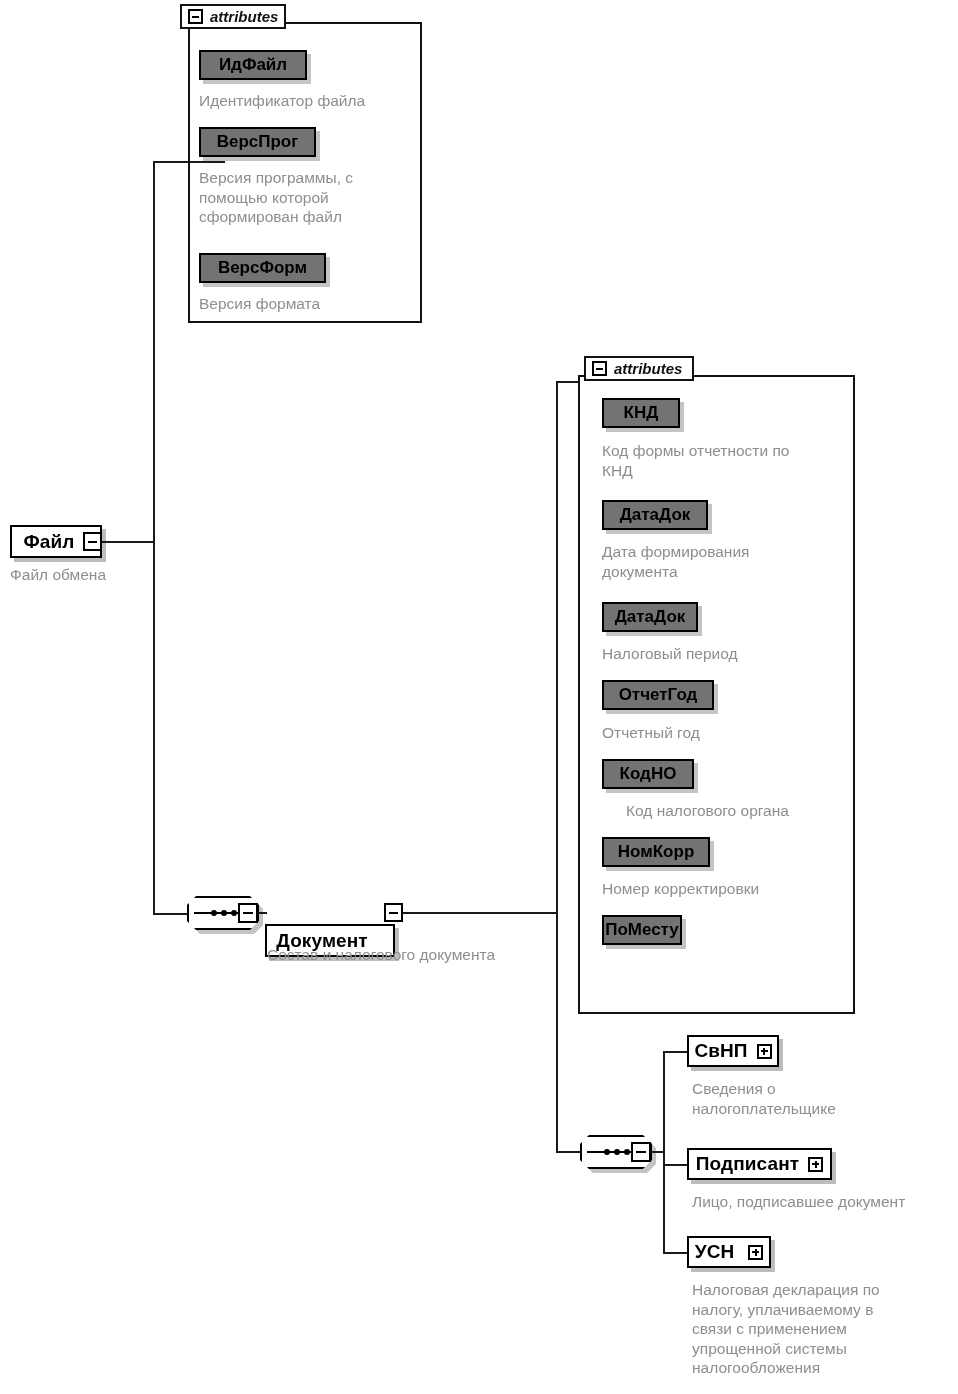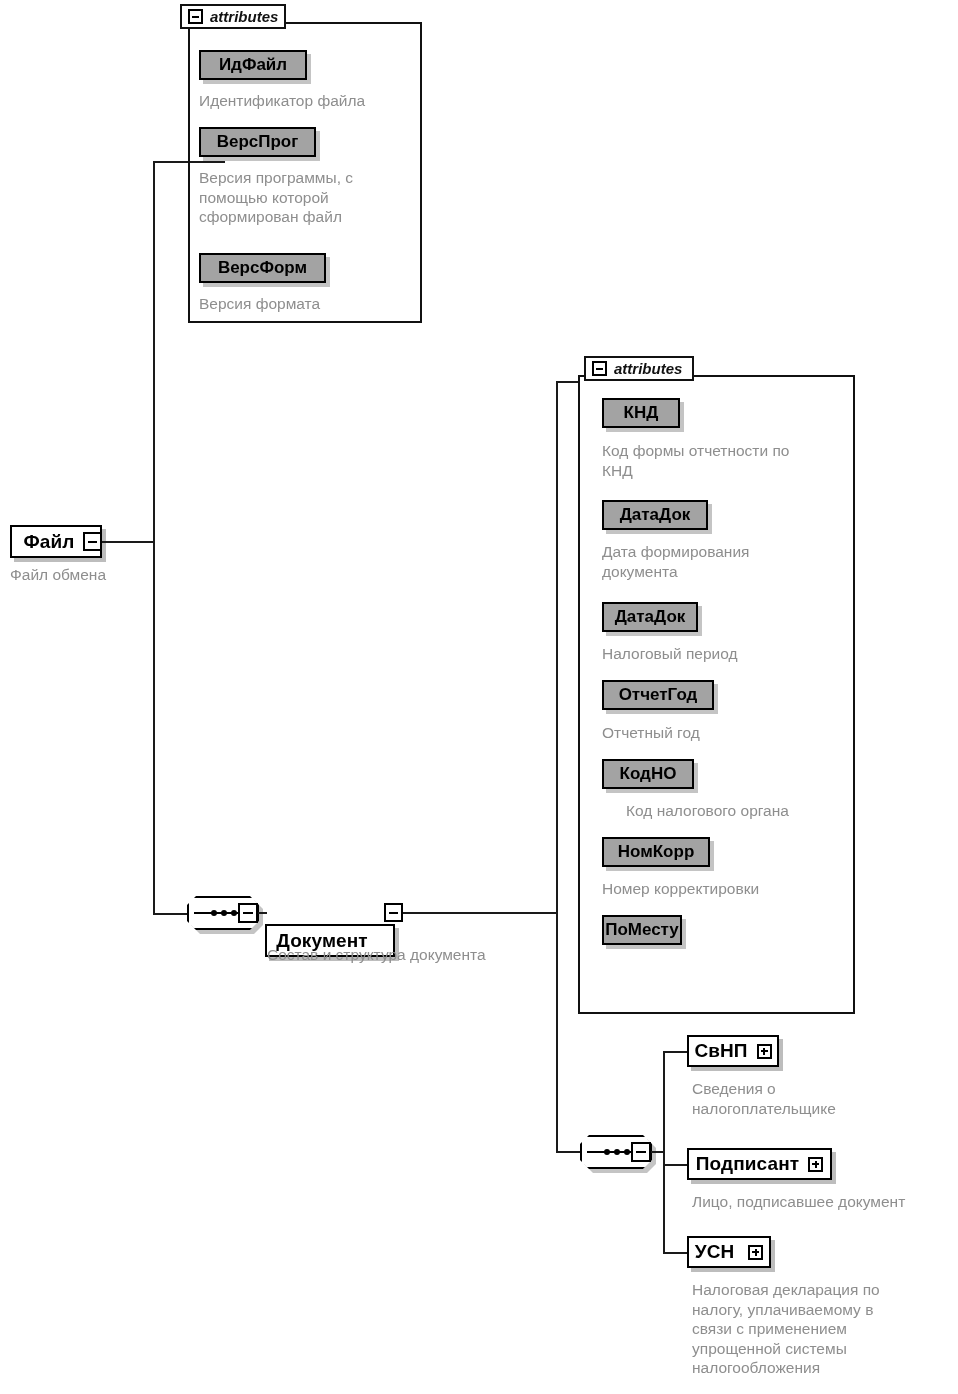--- a/index.html
+++ b/index.html
@@ -42,21 +42,21 @@
     color: #000000;
     letter-spacing: 0.1px;
     white-space: nowrap;
   }
   .node .label { display:inline-block; }
 
   
   .attr-box {
     position: absolute;
     box-sizing: border-box;
-    background: #a3a3a3;
+    background: #737373;
     border: 2px solid #000000;
     box-shadow: 4px 4px 0 0 #c4c4c4;
     display: flex;
     align-items: center;
     justify-content: center;
     font-weight: bold;
     font-size: 17px;
     color: #000000;
     white-space: nowrap;
   }
@@ -241,21 +241,21 @@
   <div class="seq-dot" style="left:211px; top:910px;"></div>
   <div class="seq-dot" style="left:221px; top:910px;"></div>
   <div class="seq-dot" style="left:231px; top:910px;"></div>
   <div class="seq-tail" style="left:238px; top:903px;"></div>
   <div class="line-h" style="left:258px; top:912px; width:9px;"></div>
 
   <div class="node" style="left:265px; top:896px; width:130px; height:33px; font-size:19px; padding-right:16px;margin-top:28px;">
     <span class="label">Документ</span>
   </div>
   <div class="edge-toggle" style="left:384px; top:903px;"></div>
-  <div class="desc" style="left:267px; top:945px; width:300px;">Состав и структура документа</div>
+  <div class="desc" style="left:267px; top:945px; width:300px;">Состав и налогового документа</div>
 
   <div class="line-h" style="left:403px; top:912px; width:154px;"></div>
   <div class="line-v" style="left:556px; top:382px; height:770px;"></div>
   <div class="line-h" style="left:556px; top:381px; width:24px;"></div>
   <div class="line-h" style="left:556px; top:1151px; width:24px;"></div>
 
   <div class="attr-container" style="left:578px; top:375px; width:277px; height:639px;"></div>
   <div class="attr-tab" style="left:584px; top:356px; width:110px; height:25px;">
     <span class="toggle"></span>
     <span class="tab-text">attributes</span>

